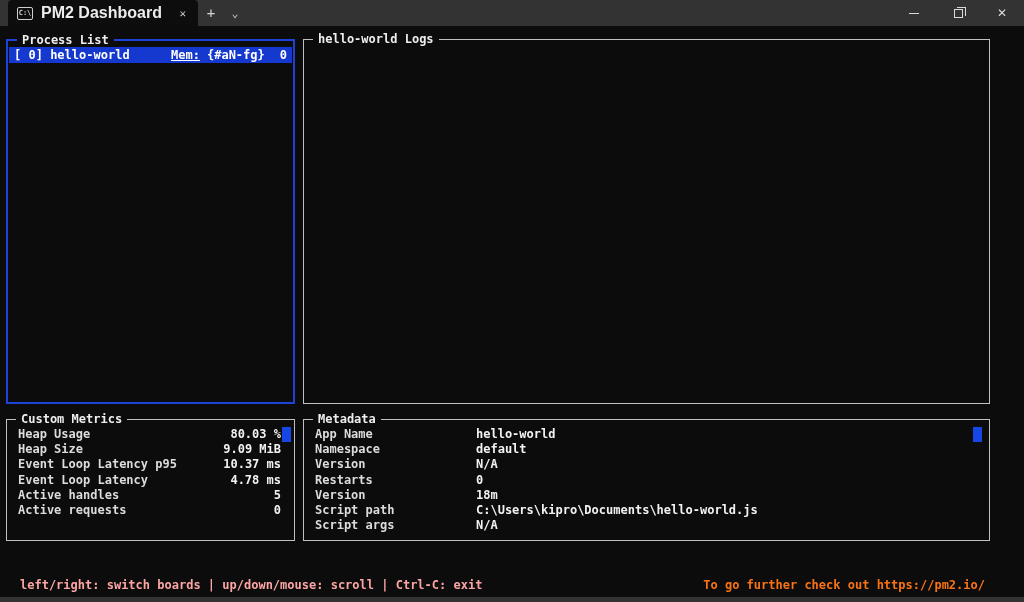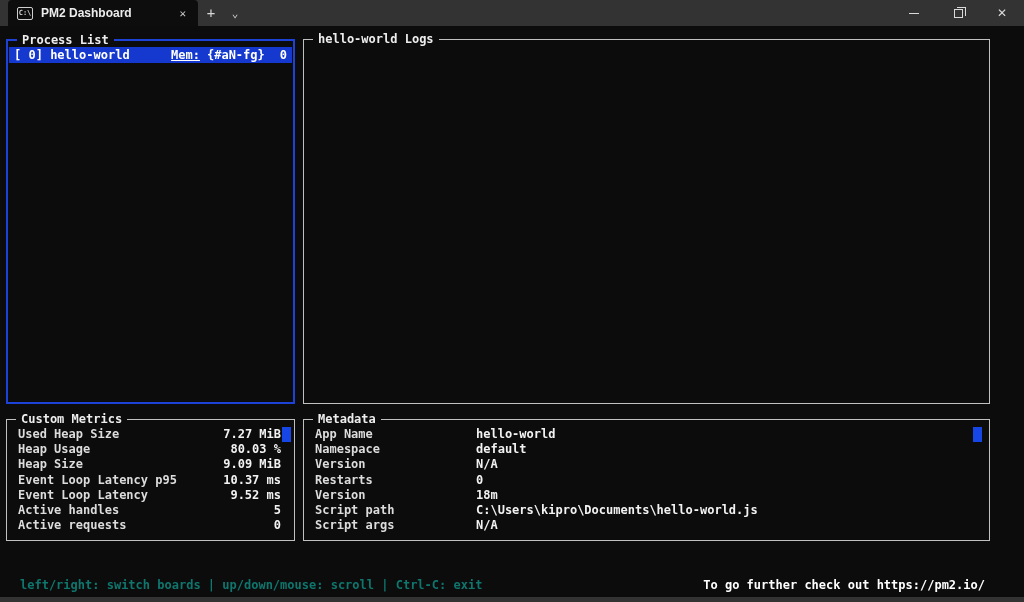--- a/index.html
+++ b/index.html
@@ -8,21 +8,21 @@
 
   
   .titlebar { position:absolute; top:0; left:0; width:1024px; height:26px;
               background:#333333; display:flex; align-items:stretch; }
   .tab { width:190px; margin-left:8px; background:#0d0d0d; border-radius:4px 4px 0 0;
          display:flex; align-items:center; padding:0 9px; gap:8px; }
   .cmd-icon { width:16px; height:13px; border:1px solid #cfcfcf; border-radius:2px;
               color:#cfcfcf; font-size:7px; line-height:11px; text-align:center;
               flex:0 0 auto; font-weight:700; }
   .tab-title { flex:1; color:#ececec; font-family:"Liberation Sans", sans-serif;
-               font-size:12px; font-weight:700; white-space:nowrap; overflow:hidden; }
+               font-size:16px; font-weight:700; white-space:nowrap; overflow:hidden; }
   .tab-close { color:#c9c9c9; font-size:11px; cursor:default; padding:2px 3px; }
   .tb-btn { width:26px; display:flex; align-items:center; justify-content:center;
             color:#d6d6d6; font-size:14px; }
   .tb-btn.chev { width:22px; font-size:11px; }
   .win-controls { margin-left:auto; display:flex; }
   .win-btn { width:44px; display:flex; align-items:center; justify-content:center;
              color:#dadada; }
   .min-glyph { width:10px; height:1px; background:#dadada; display:block; }
   .restore-glyph { width:9px; height:9px; border:1px solid #dadada; position:relative;
                    display:block; background:#333333; }
@@ -61,22 +61,22 @@
   .meta .row .lbl { width:161px; flex:0 0 auto; }
   .meta .row .val { color:#f2f2f2; }
 
   .scroll-thumb { position:absolute; width:9px; height:15px; background:#1646e6; top:7px; }
   #custom-metrics .scroll-thumb { right:3px; }
   #metadata-box  .scroll-thumb { right:7px; }
 
   
   .status { position:absolute; top:551px; left:20px; right:39px; display:flex;
             justify-content:space-between; line-height:16px; white-space:nowrap; }
-  .status-left { color:#0f766e; }
-  .status-right { color:#ffffff; cursor:pointer; }
+  .status-left { color:#fca5a5; }
+  .status-right { color:#f97316; cursor:pointer; }
 
   .bottom-strip { position:absolute; left:0; top:571px; width:1024px; height:5px;
                   background:#333333; }
 </style>
 </head>
 <body>
 
 <div class="titlebar">
   <div class="tab">
     <span class="cmd-icon">C:\</span>
@@ -111,38 +111,34 @@
 
   <div class="tui-box" id="logs-box">
     <span class="tui-title">hello-world Logs</span>
   </div>
 
   <div class="tui-box metrics" id="custom-metrics">
     <span class="tui-title">Custom Metrics</span>
     <div class="scroll-thumb"></div>
     <div class="rows">
       <div class="row">
-        <span class="lbl">Used Heap Size</span>
-        <span class="val">7.27 MiB</span>
-      </div>
-      <div class="row">
         <span class="lbl">Heap Usage</span>
         <span class="val">80.03 %</span>
       </div>
       <div class="row">
         <span class="lbl">Heap Size</span>
         <span class="val">9.09 MiB</span>
       </div>
       <div class="row">
         <span class="lbl">Event Loop Latency p95</span>
         <span class="val">10.37 ms</span>
       </div>
       <div class="row">
         <span class="lbl">Event Loop Latency</span>
-        <span class="val">9.52 ms</span>
+        <span class="val">4.78 ms</span>
       </div>
       <div class="row">
         <span class="lbl">Active handles</span>
         <span class="val">5</span>
       </div>
       <div class="row">
         <span class="lbl">Active requests</span>
         <span class="val">0</span>
       </div>
     </div>

